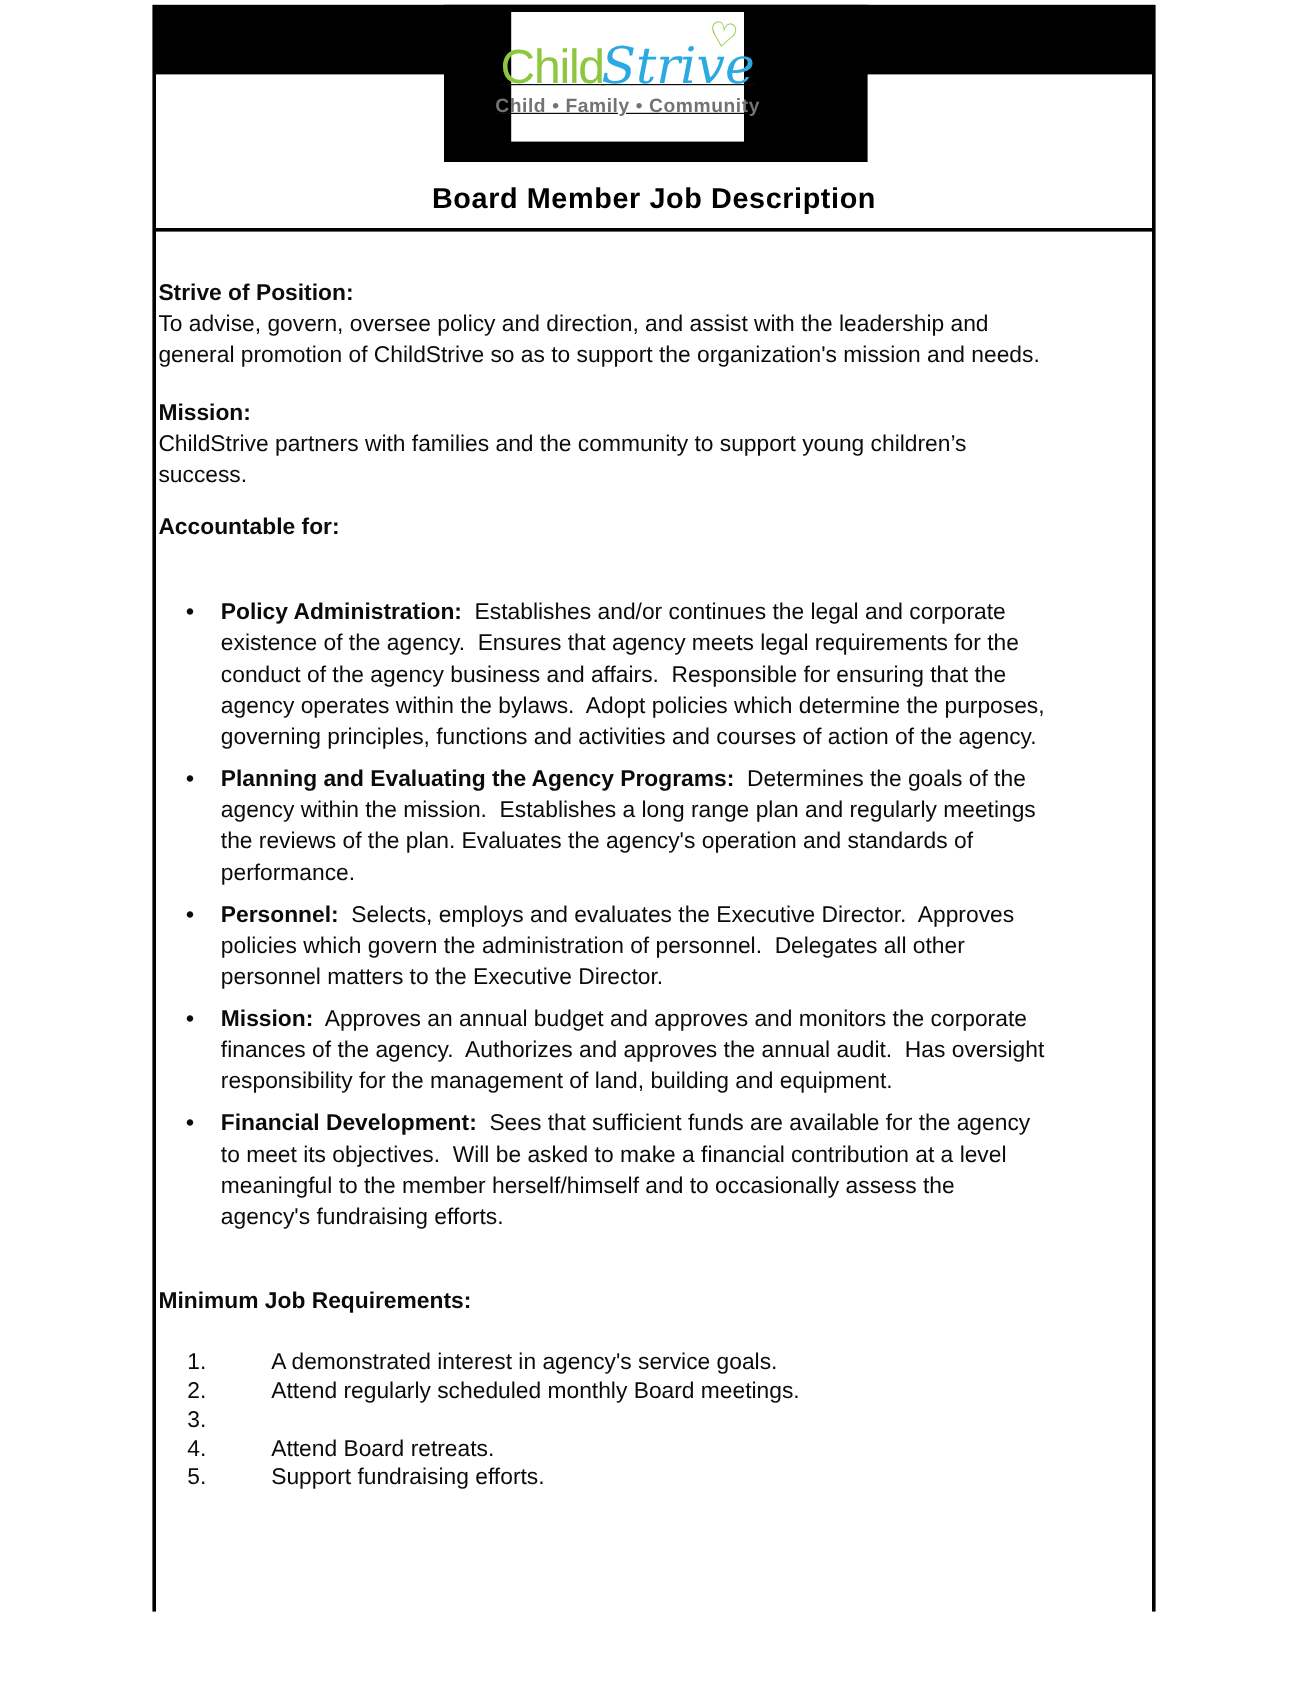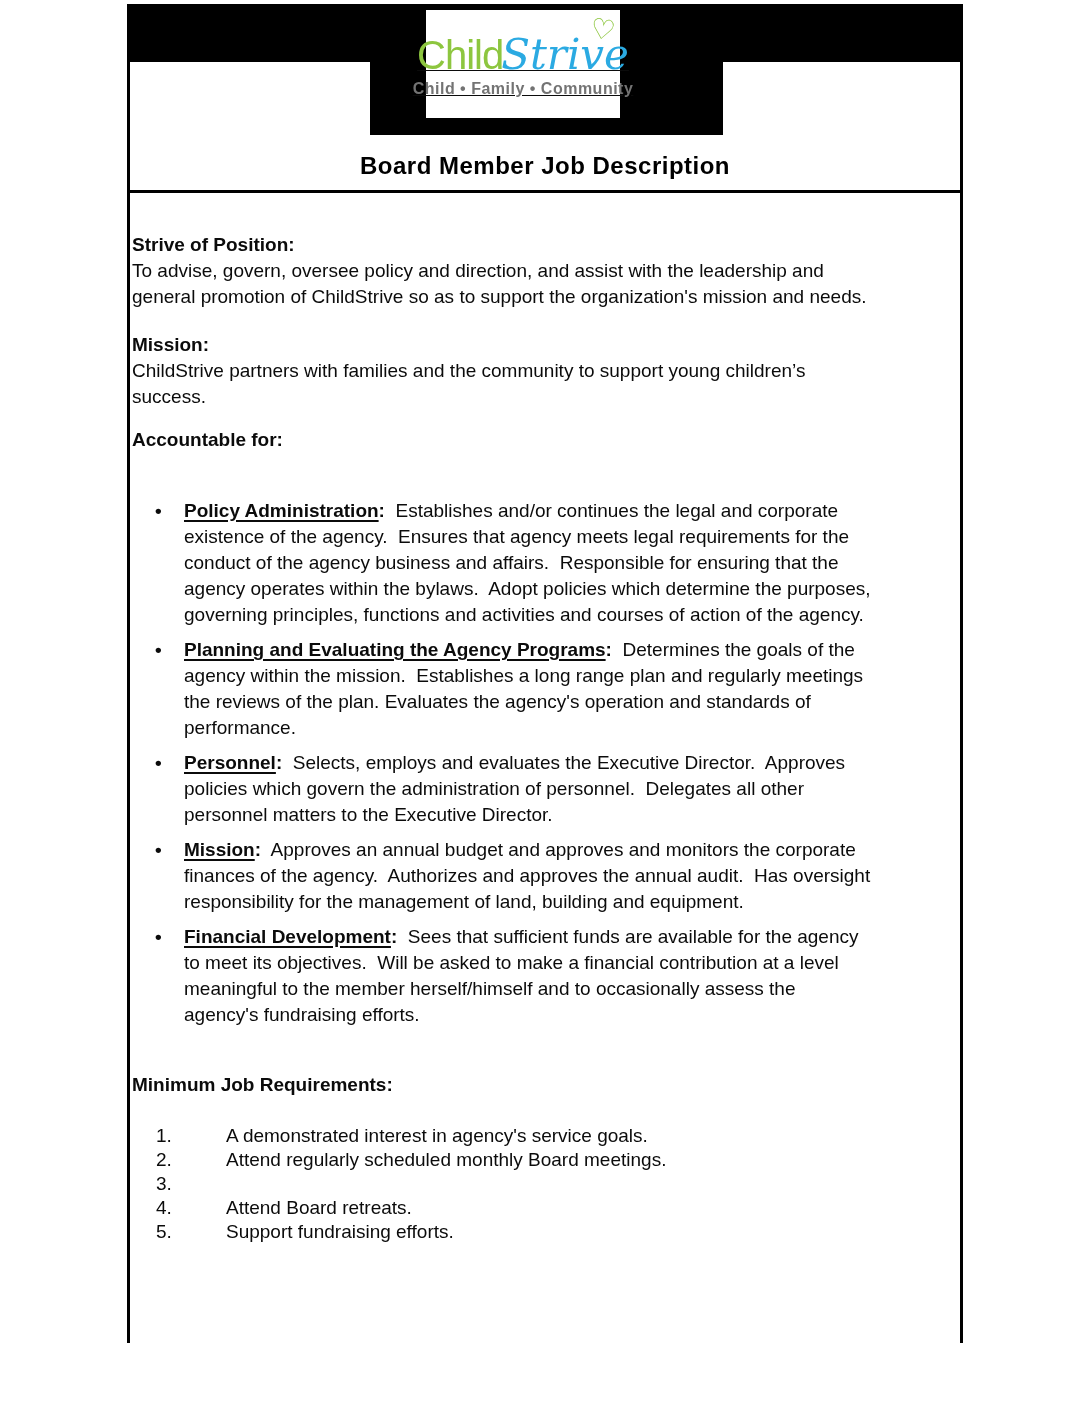--- a/index.html
+++ b/index.html
@@ -68,21 +68,21 @@
   .sec-mission .sec-heading { margin-top: 22px; }
   .sec-accountable .sec-heading { margin-top: 17px; }
 
   ul.accountable-list { list-style: none; margin: 45px 0 0 0; padding: 0; }
   ul.accountable-list li {
     position: relative; padding-left: 52px; margin-bottom: 9px;
   }
   ul.accountable-list .bullet-marker {
     position: absolute; left: 23px; top: 0; font-weight: bold;
   }
-  .term { font-weight: bold; text-decoration: underline; text-decoration-thickness: 2px; text-underline-offset: 3px; }
+  .term { font-weight: bold; text-decoration-thickness: 2px; text-underline-offset: 3px; }
   .term-colon { font-weight: bold; }
   .bullet-rest { white-space: pre-wrap; }
 
   .sec-requirements .sec-heading { margin-top: 44px; }
   ol.req-list { list-style: none; margin: 26px 0 0 0; padding: 0 0 0 24px; }
   ol.req-list li { display: flex; line-height: 24px; }
   ol.req-list .req-num { flex: 0 0 70px; }
 </style>
 </head>
 <body>

